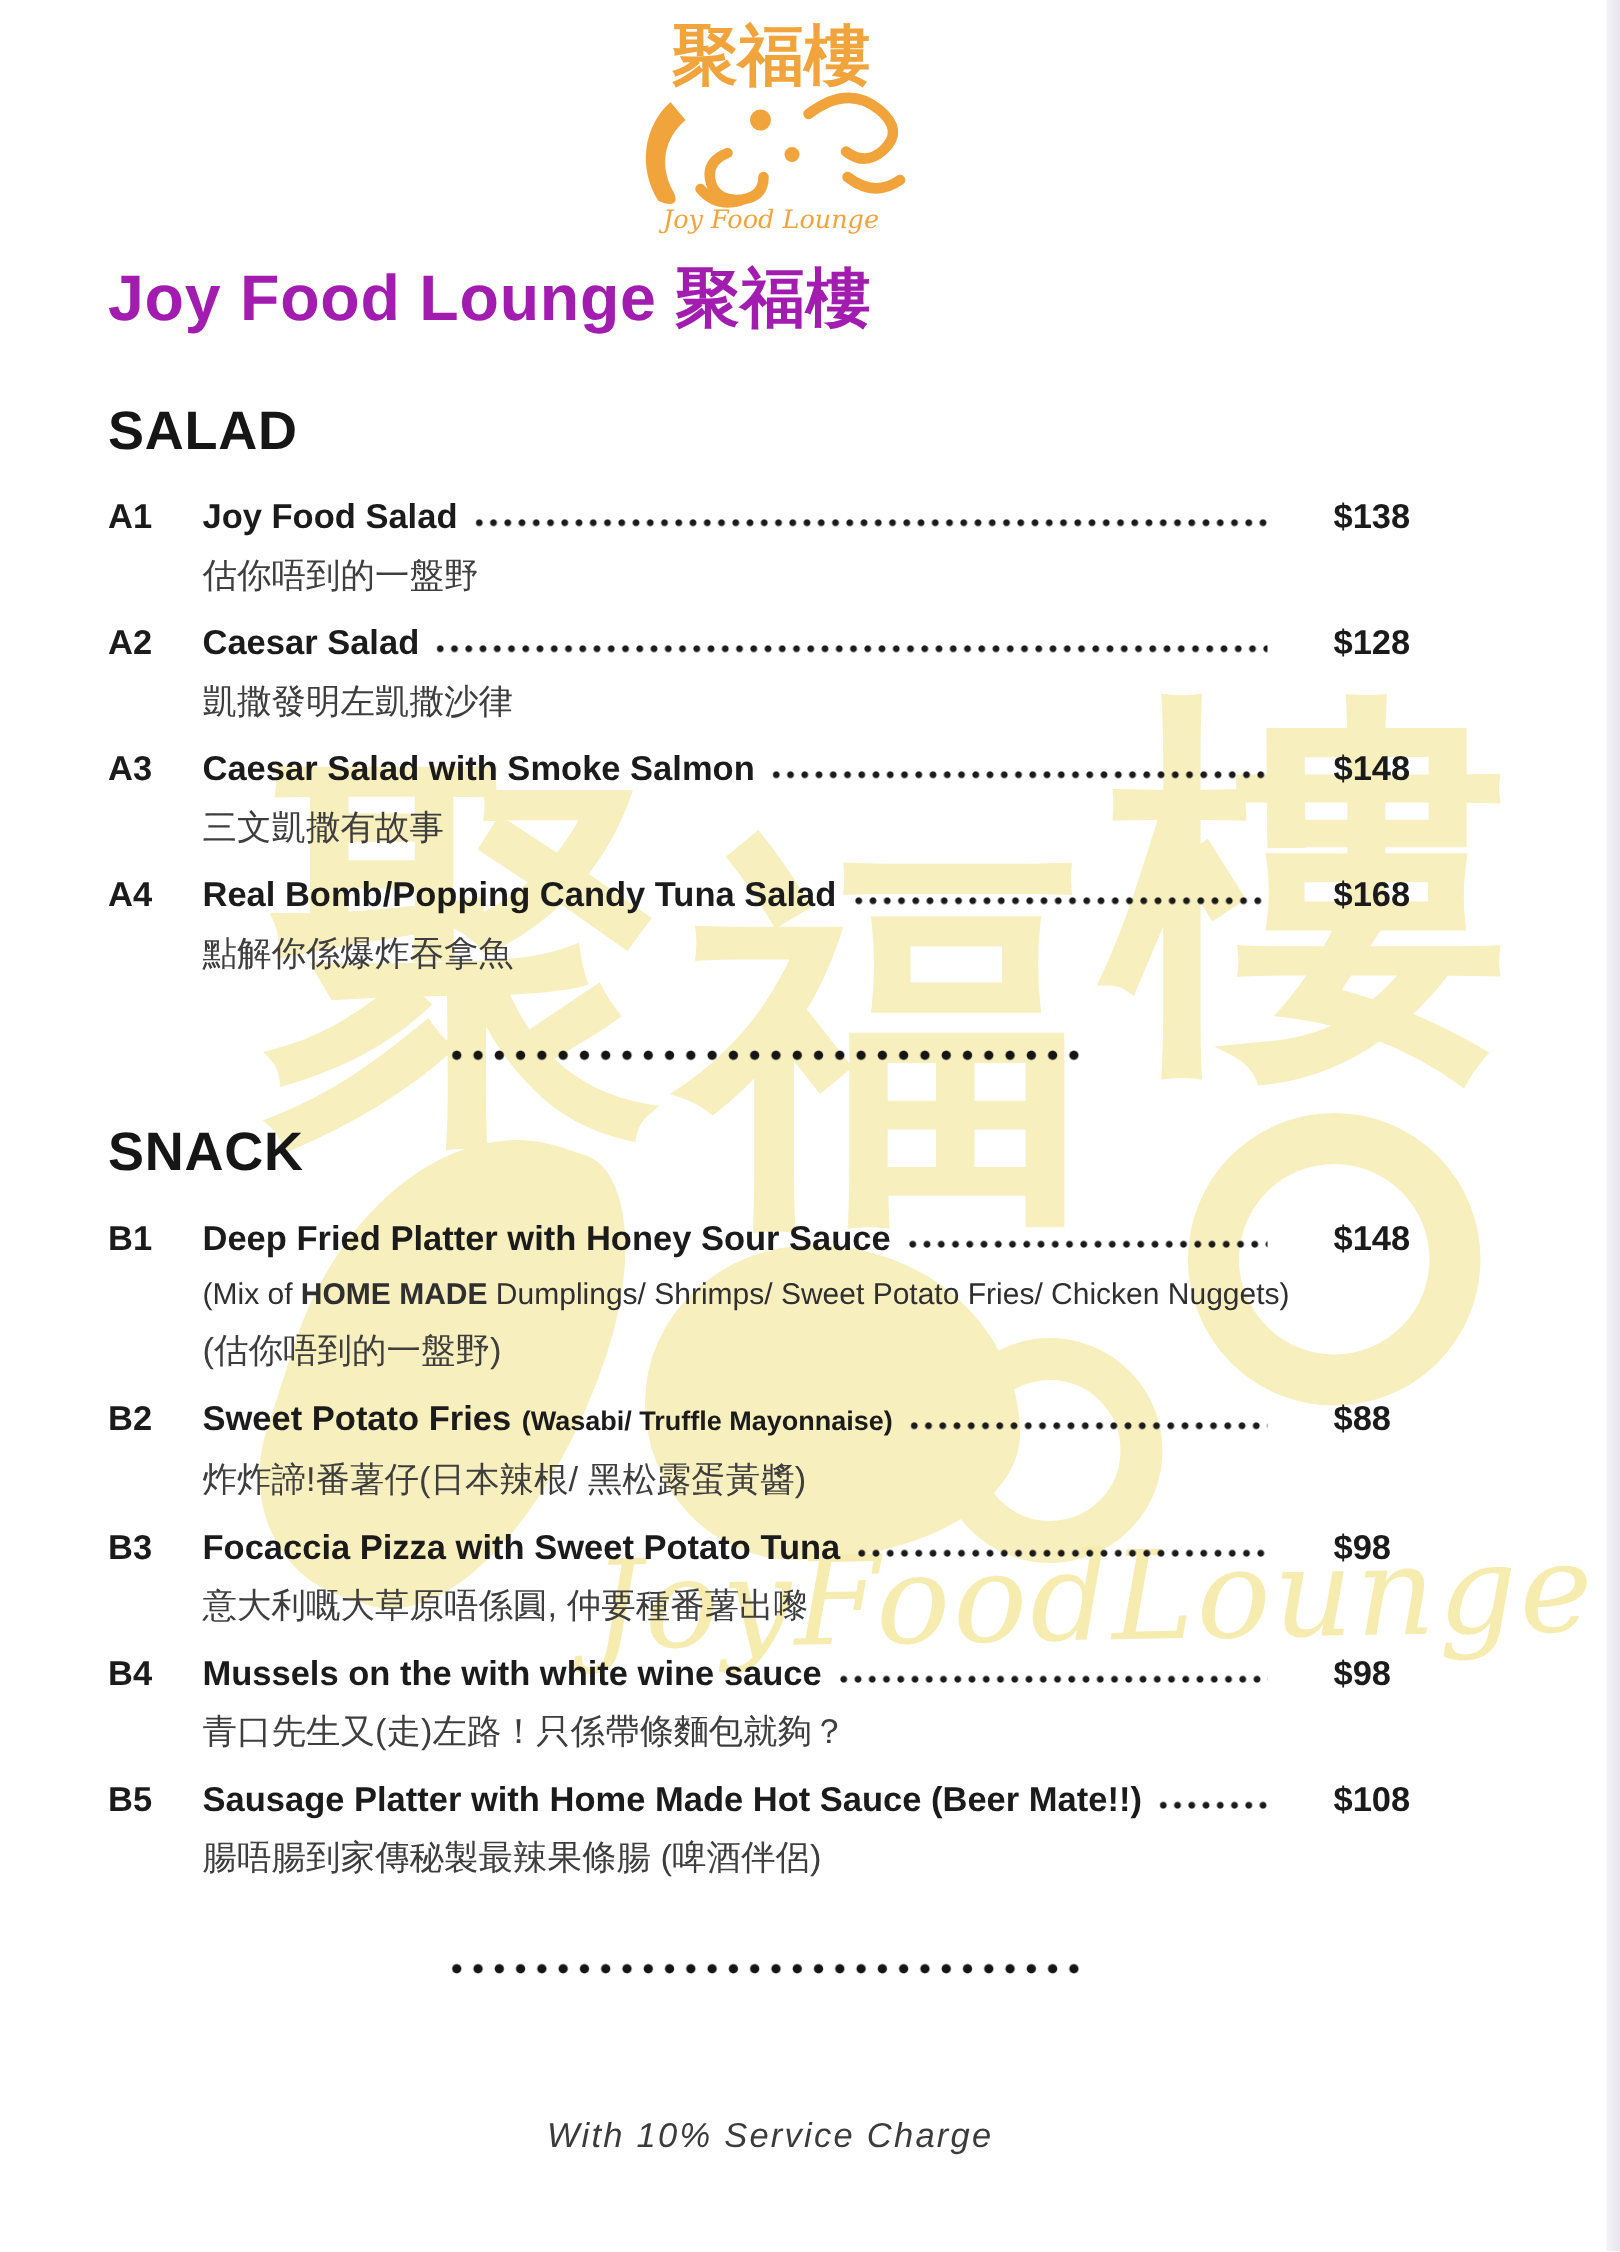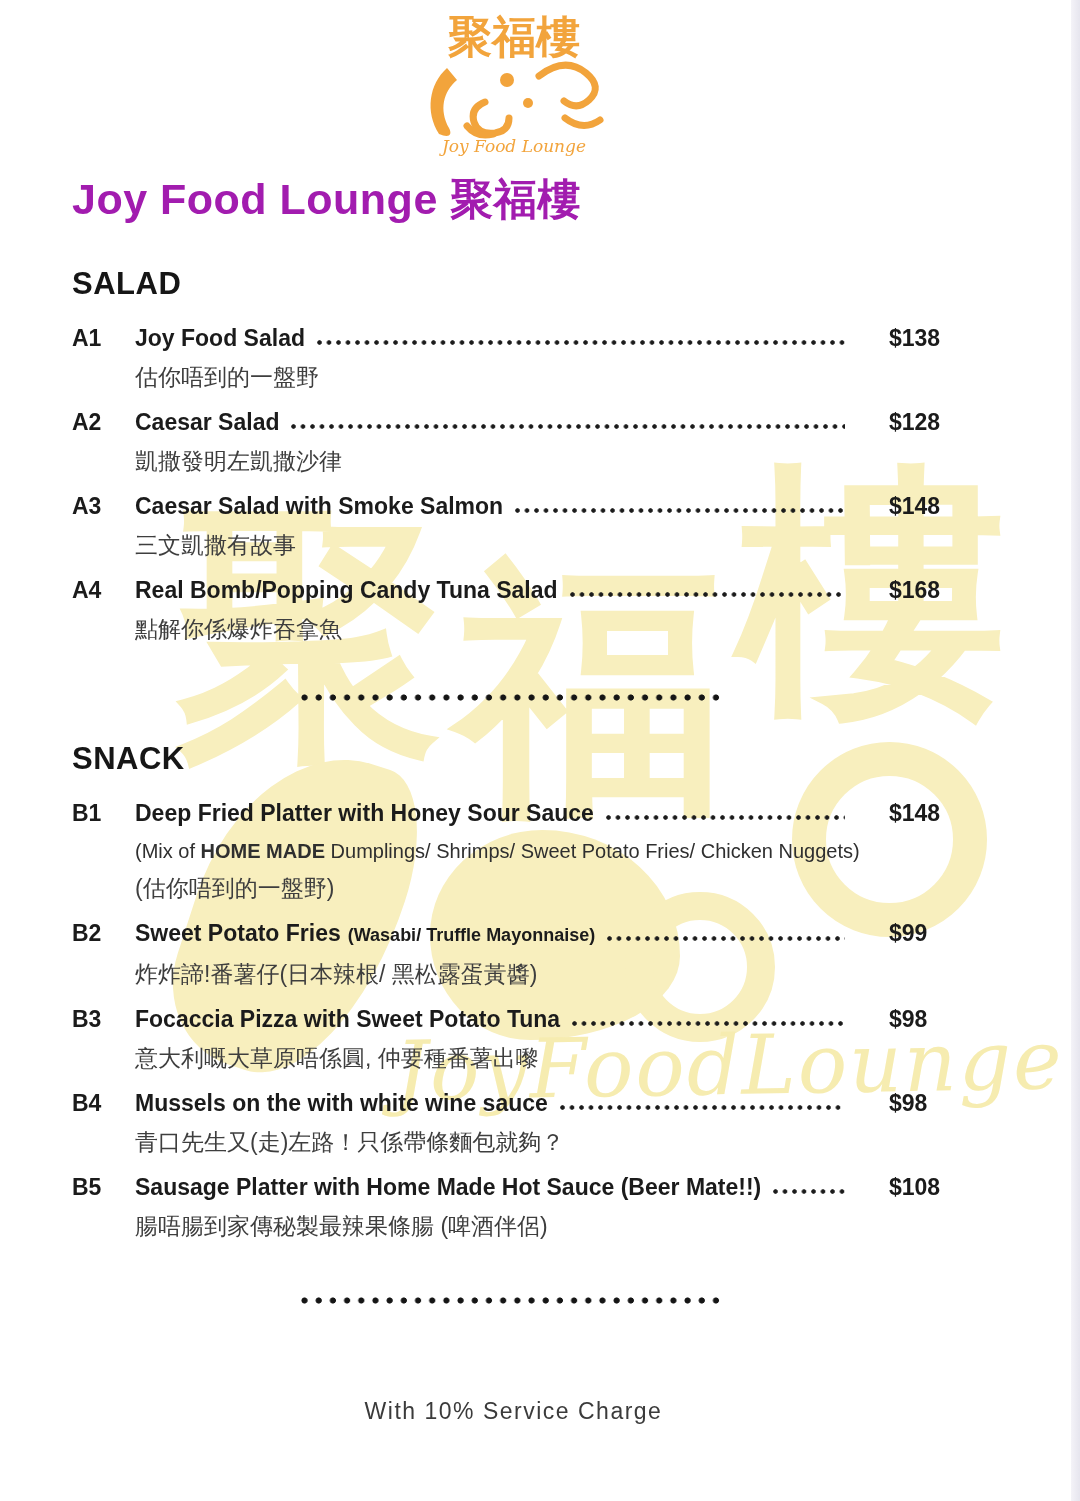--- a/index.html
+++ b/index.html
@@ -47,21 +47,21 @@
   }
   
   .content{position:relative;z-index:2;padding:0 125px 0 72px;}
   .header{text-align:left;}
   .logo{display:block;margin:8px auto 0;width:250px;height:150px;}
   .page-title{
     margin:16px 0 0;font-size:43px;font-weight:700;color:#a21caf;
     letter-spacing:0.5px;line-height:1.2;
   }
   .section-heading{
-    font-size:31px;font-weight:700;letter-spacing:0.5px;
+    font-size:36px;font-weight:700;letter-spacing:0.5px;
     margin:40px 0 16px;color:#161616;
   }
   .item{margin-bottom:6px;}
   .item-row{display:flex;align-items:baseline;line-height:40px;}
   .code{flex:0 0 63px;font-weight:700;font-size:23px;}
   .name{font-weight:700;font-size:23px;white-space:nowrap;}
   .note{font-weight:700;font-size:18px;margin-left:7px;white-space:nowrap;}
   .leader{
     flex:1;height:5px;margin:0 10px 0 12px;align-self:center;
     transform:translateY(5px);
@@ -78,20 +78,21 @@
   .sub-en .bold{font-weight:700;text-align:center;}
   .dots-divider{
     width:425px;height:7px;margin:46px auto 0;
     background-image:radial-gradient(circle at 3.5px 3.5px,#151515 2.7px,transparent 3.4px);
     background-size:14.2px 7px;background-repeat:repeat-x;
   }
   .dots-divider.second{margin-top:52px;}
   .footer{
     margin-top:94px;text-align:center;font-size:23px;color:#3b3b3b;
     letter-spacing:1.5px;
+    font-style:italic;
   }
 </style>
 </head>
 <body>
 
 <div class="page">
 
   <div class="watermark">
     <div class="wm-chars">
       <span class="wm-char-1">聚</span>
@@ -181,21 +182,21 @@
       <div class="sub sub-en"><span>(Mix of </span><span class="bold">HOME MADE</span><span> Dumplings/ Shrimps/ Sweet Potato Fries/ Chicken Nuggets)</span></div>
       <div class="sub sub-zh">(估你唔到的一盤野)</div>
     </div>
 
     <div class="item">
       <div class="item-row">
         <span class="code">B2</span>
         <span class="name">Sweet Potato Fries</span>
         <span class="note">(Wasabi/ Truffle Mayonnaise)</span>
         <span class="leader"></span>
-        <span class="price">$99</span>
+        <span class="price">$88</span>
       </div>
       <div class="sub sub-zh">炸炸諦!番薯仔(日本辣根/ 黑松露蛋黃醬)</div>
     </div>
 
     <div class="item">
       <div class="item-row">
         <span class="code">B3</span>
         <span class="name">Focaccia Pizza with Sweet Potato Tuna</span>
         <span class="leader"></span>
         <span class="price">$98</span>

